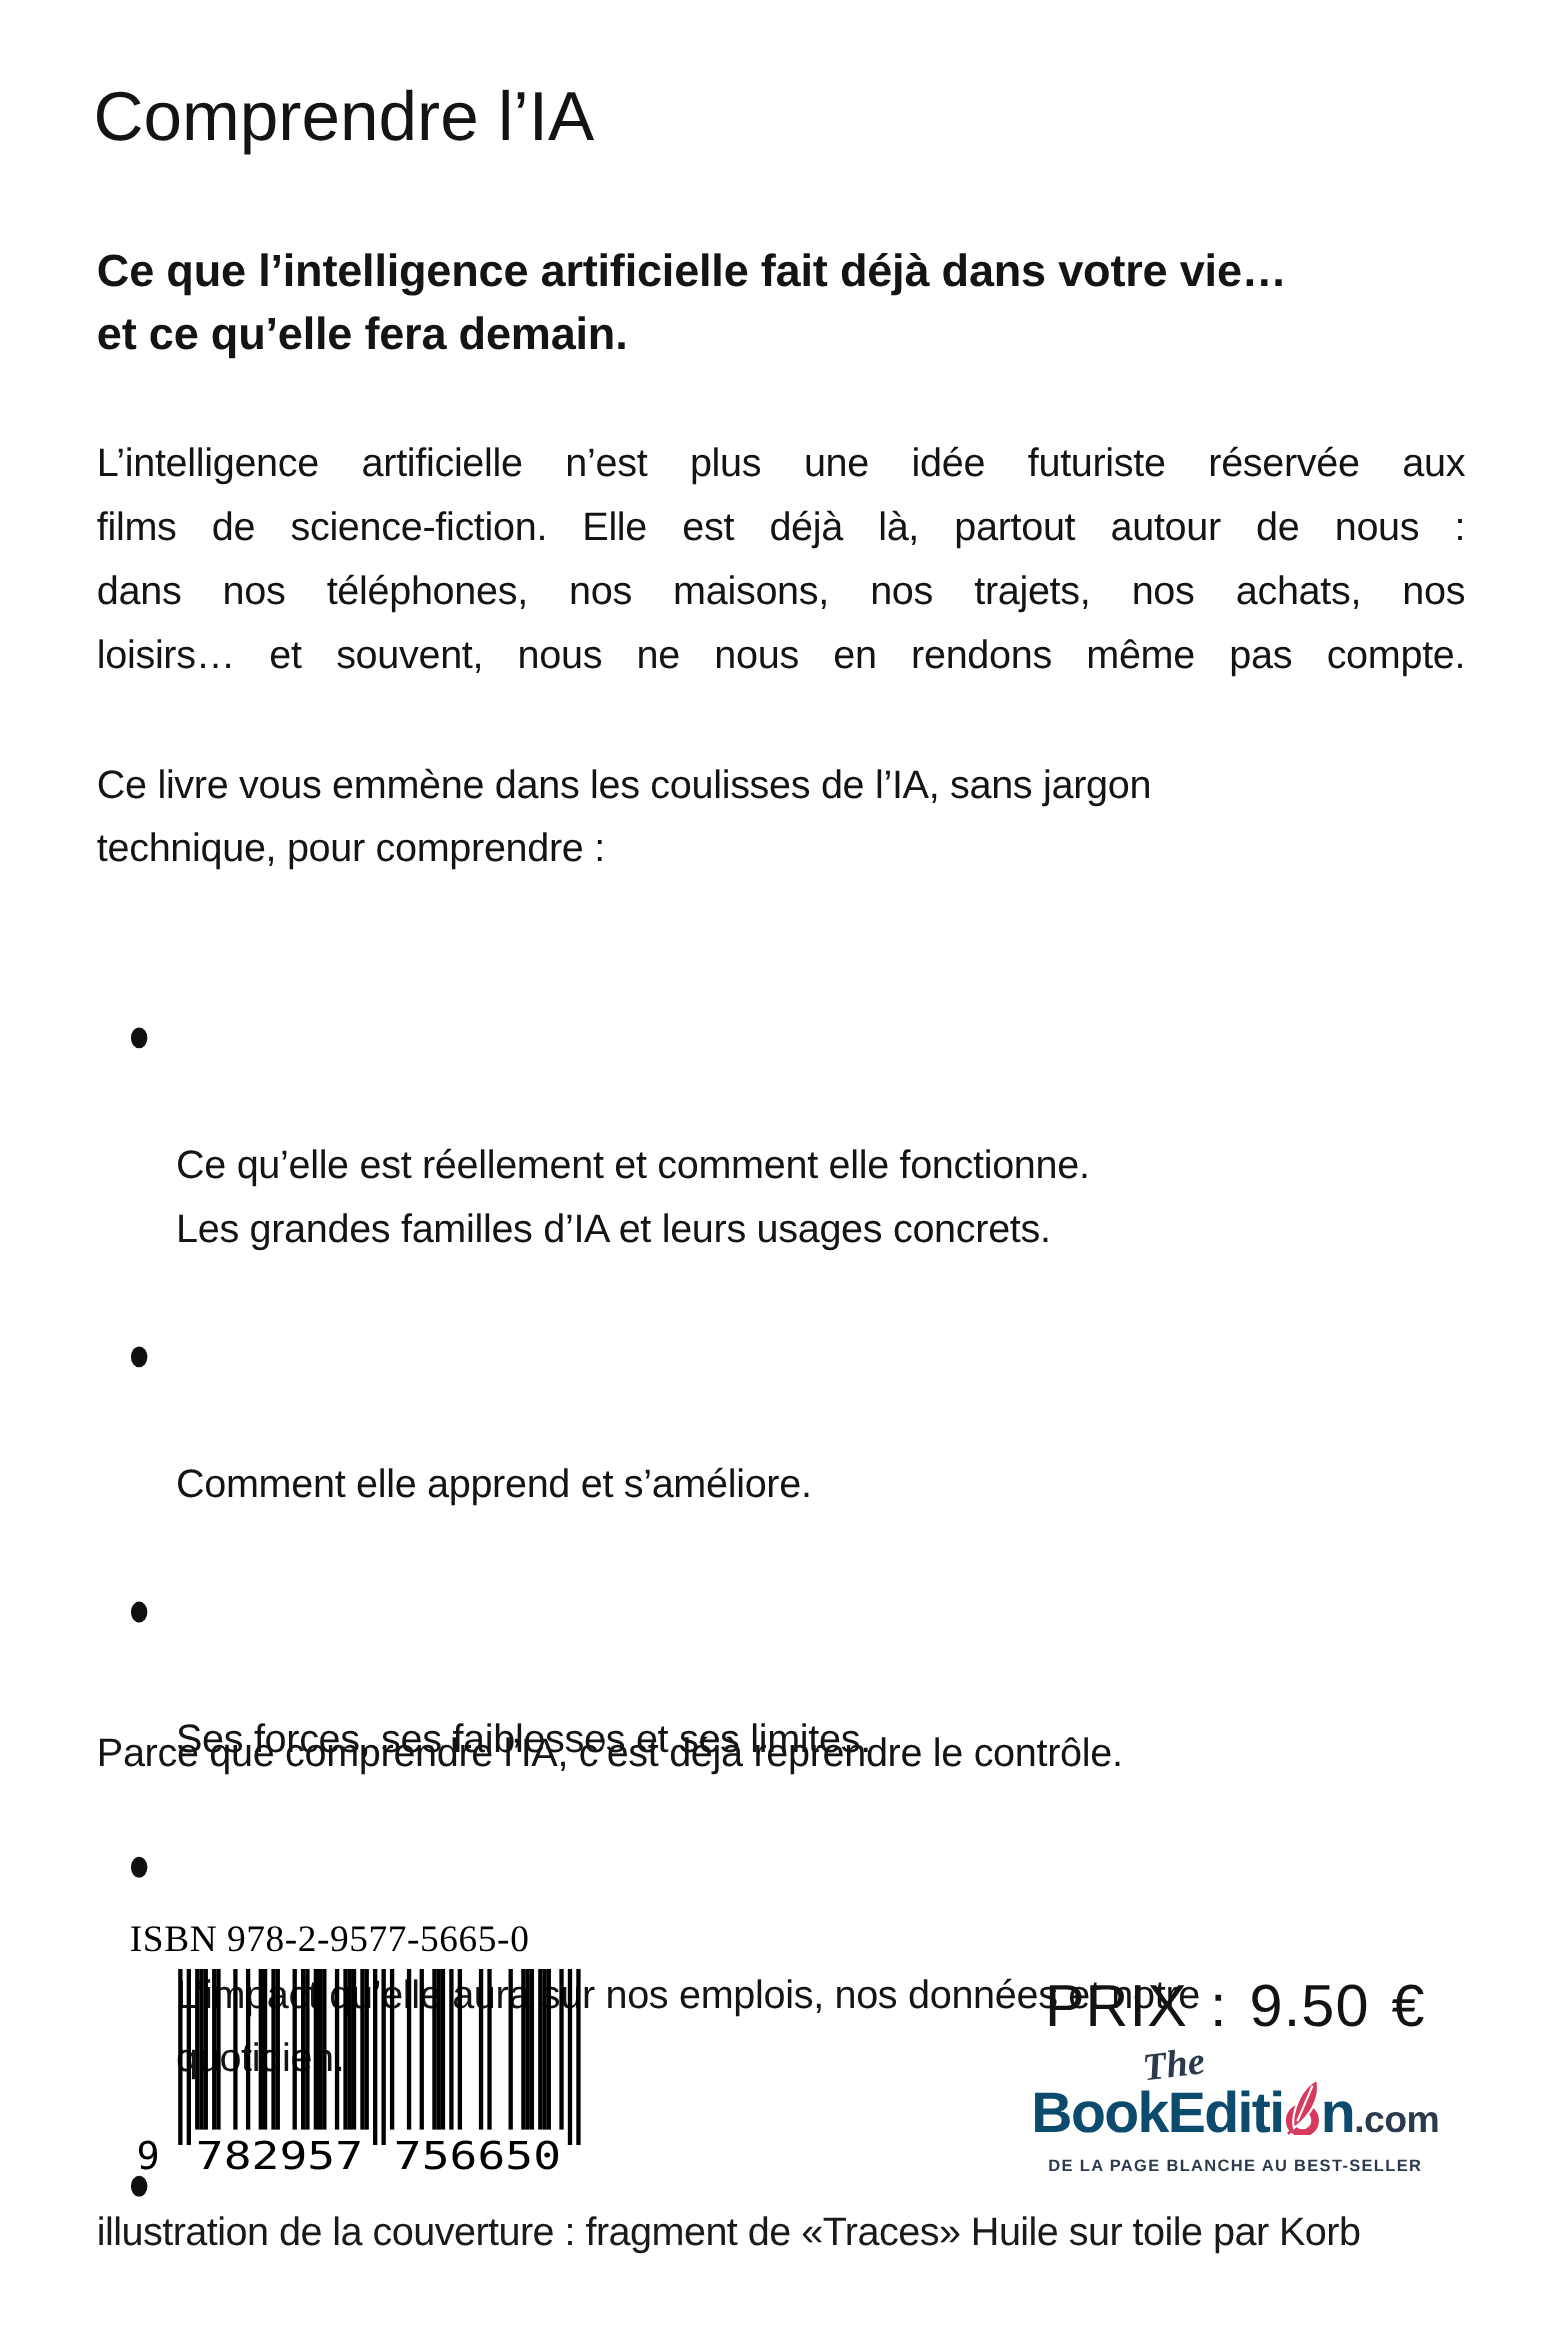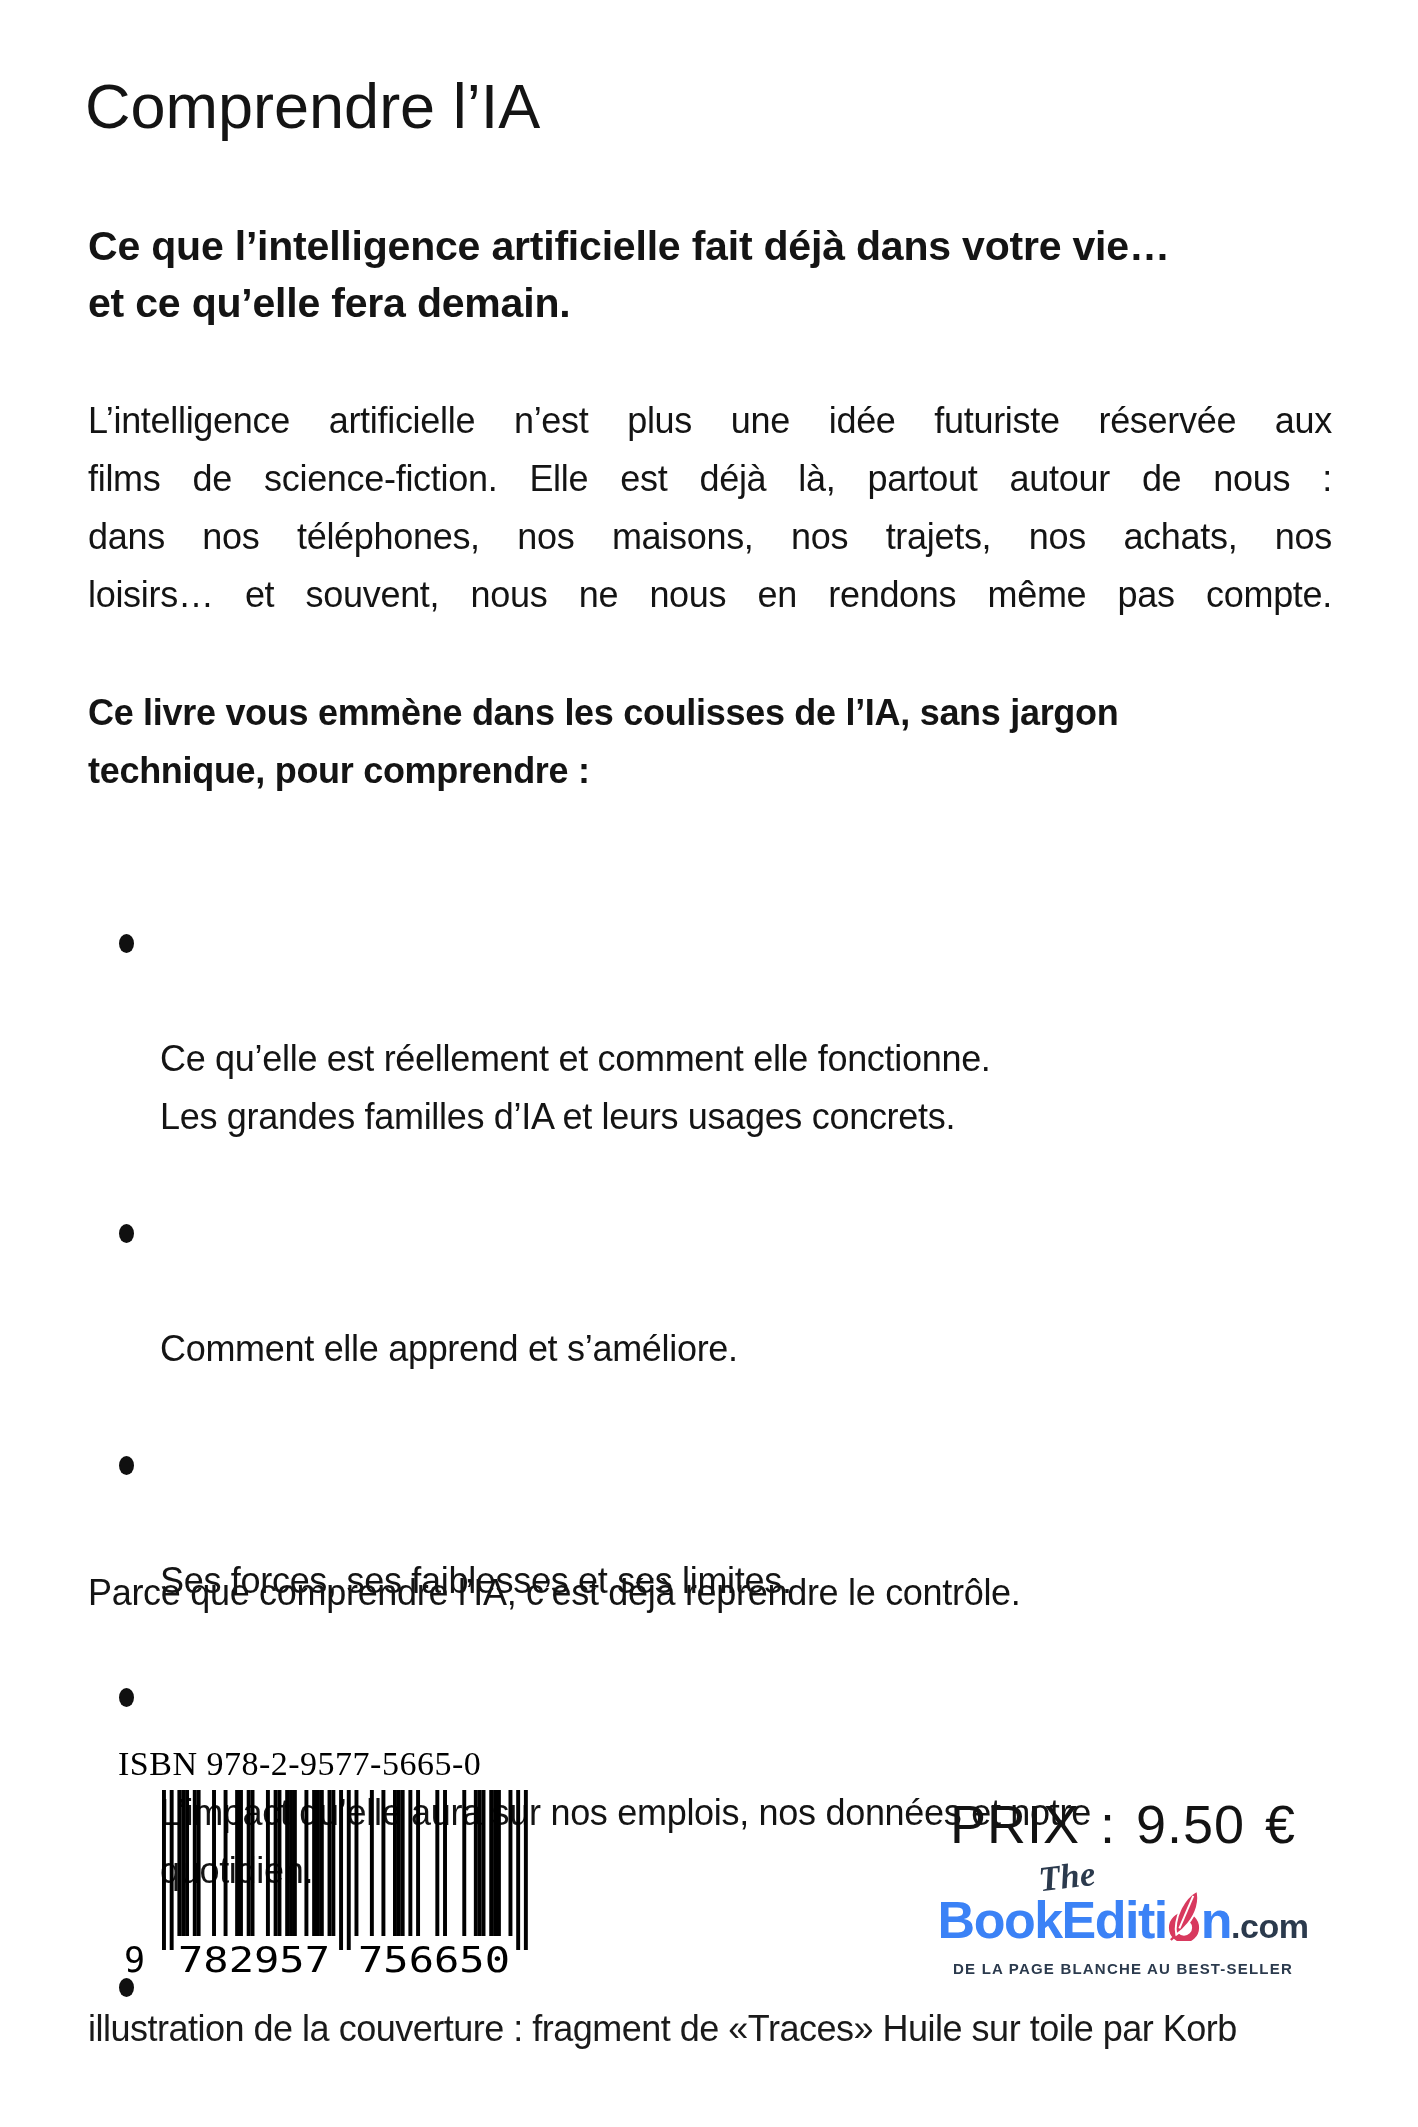--- a/index.html
+++ b/index.html
@@ -23,21 +23,21 @@
     font-size:41px;font-weight:700;line-height:57px;
     letter-spacing:-0.2px;white-space:pre-line;
   }
   .copy{
     left:88px;width:1244px;
     font-size:36px;line-height:58px;letter-spacing:-0.3px;
     white-space:pre-line;
   }
   .justify-full{text-align:justify;text-align-last:justify;}
   .p-intro{top:392px;}
-  .p-leadin{top:684px;font-weight:bold;}
+  .p-leadin{top:684px;}
   .bullet-list{top:856px;}
   .list-item{position:relative;padding-left:72px;}
   .dot{
     position:absolute;left:31px;top:20px;
     width:15px;height:19px;border-radius:50%;
     background:#101010;
   }
   .p-riche{top:1326px;}
   .p-closing{top:1564px;}
 
@@ -59,21 +59,21 @@
   .logo{margin-top:10px;}
   .logo-the{
     font-family:"Liberation Serif","DejaVu Serif",serif;
     font-style:italic;font-weight:700;font-size:35px;line-height:34px;
     color:#2b3a4d;transform:translateX(-56px) rotate(-7deg);
   }
   .logo-word{
     margin-top:-6px;font-weight:700;font-size:52px;line-height:56px;
     letter-spacing:-1.5px;white-space:nowrap;
   }
-  .pink{color:#3b82f6;}
+  .pink{color:#0c4a6e;}
   .feather-o{display:inline-block;vertical-align:-3px;}
   .logo-domain{font-size:34px;letter-spacing:-0.5px;color:#2b3a4d;font-weight:700;}
   .logo-tagline{
     margin-top:6px;font-size:15px;font-weight:700;
     letter-spacing:1.2px;color:#2b3a4d;white-space:nowrap;
   }
   .cover-credit{
     left:88px;top:2008px;width:1280px;
     font-size:36px;letter-spacing:-0.5px;color:#1a1a1a;white-space:nowrap;
   }

